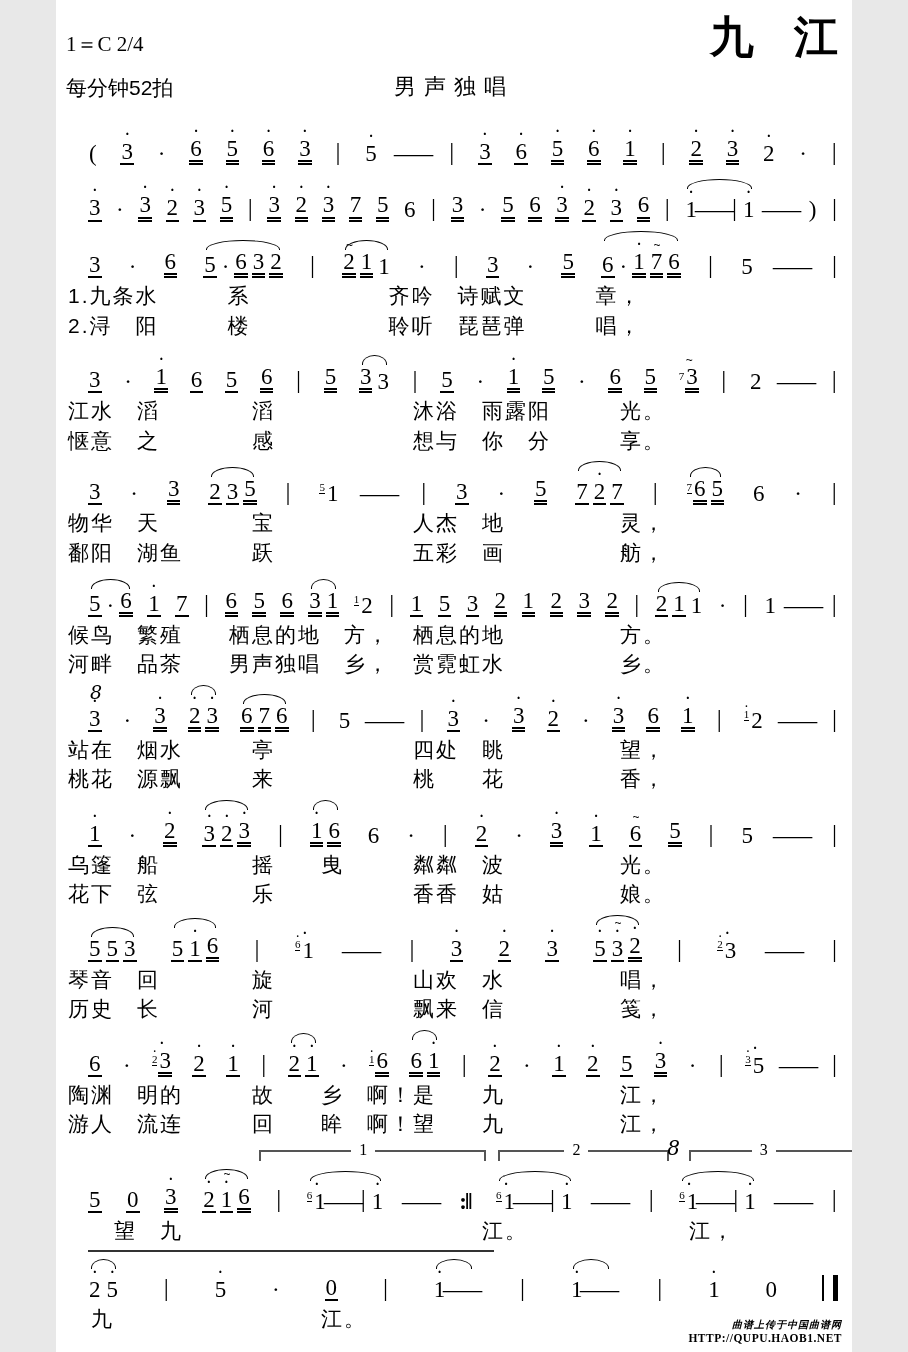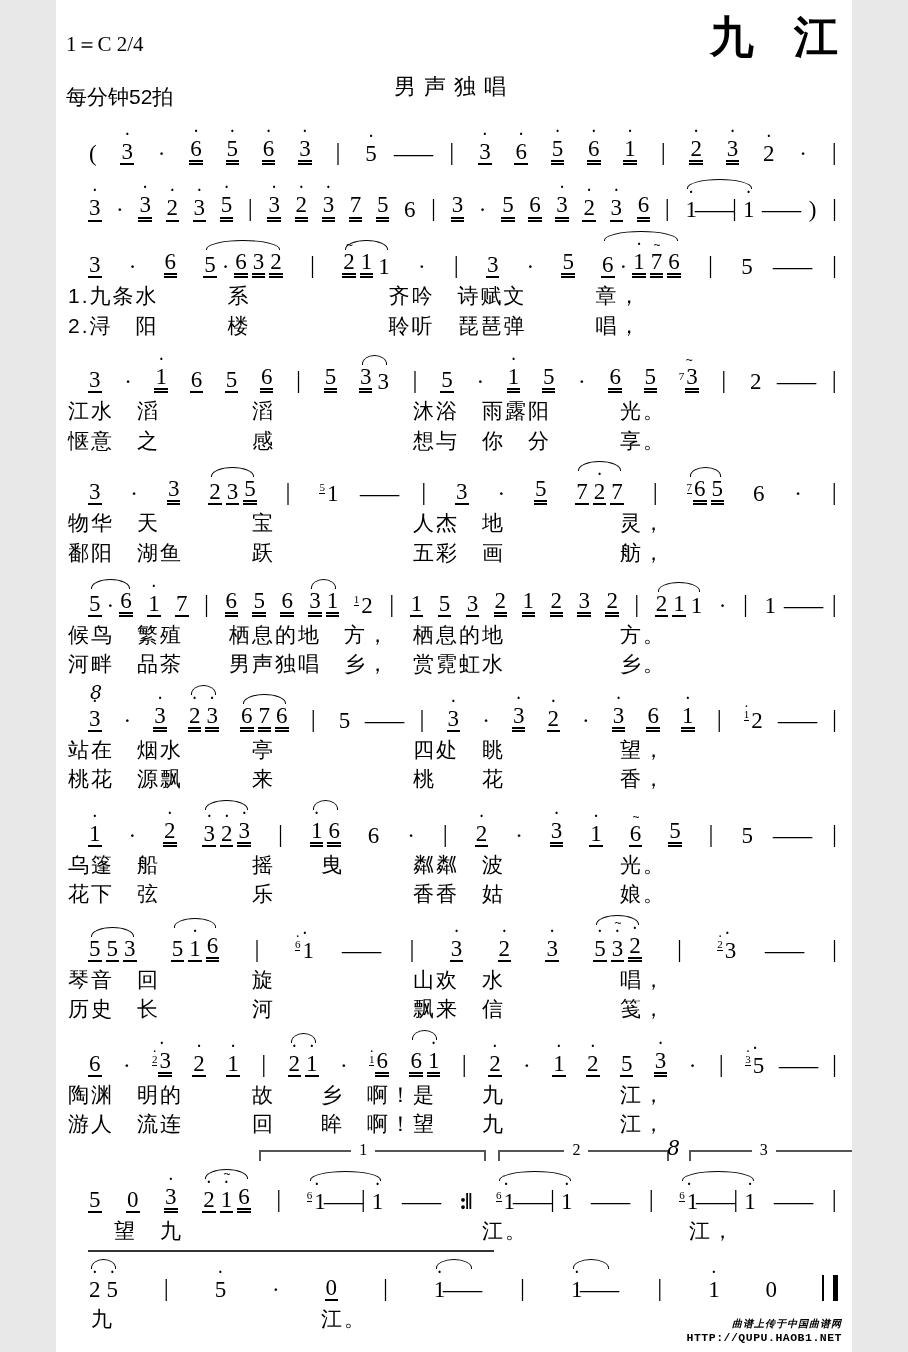--- a/index.html
+++ b/index.html
@@ -4,21 +4,21 @@
 <style>
   html,body{margin:0;padding:0;background:#e8e8e8;}
   .page{position:relative;width:796px;height:1352px;background:#ffffff;color:#000;
         font-family:"Liberation Sans",sans-serif;overflow:hidden;margin:0 auto;}
   
   .hdr{position:relative;height:112px;}
   .title{position:absolute;left:0;right:0;top:8px;text-align:right;
          font-size:44px;font-weight:bold;letter-spacing:14px;font-family:Liberation Sans, sans-serif;}
   .subtitle{position:absolute;left:0;right:0;top:72px;text-align:center;font-size:22px;letter-spacing:8px;}
   .keytime{position:absolute;left:10px;top:30px;font-size:21px;font-family:"Liberation Serif",serif;}
-  .tempo{position:absolute;left:10px;top:83px;font-size:21px;text-align:right;}
+  .tempo{position:absolute;left:10px;top:74px;font-size:21px;text-align:right;}
   .credits{position:absolute;right:28px;top:42px;text-align:left;font-size:21px;line-height:1.45;}
   
   #score{position:relative;padding:2px 0 0 0;}
   .system{position:relative;margin:0 0 3px 0;}
   .noterow{display:flex;align-items:flex-end;justify-content:space-between;
            padding:14px 12px 2px 30px;min-height:34px;}
   .tok{position:relative;display:inline-flex;flex-direction:column;align-items:center;margin:0 2px;}
   .odot{height:9px;line-height:8px;font-size:14px;font-weight:bold;font-family:"Liberation Serif",serif;}
   .num{font-family:"Liberation Serif",serif;font-size:23px;line-height:1.02;padding:0 1px;}
   .u1{border-bottom:2px solid #000;}
@@ -48,21 +48,21 @@
   .vlab{position:absolute;top:-11px;left:46%;transform:translateX(-50%);background:#fff;
         padding:0 8px;font-size:16px;font-family:"Liberation Serif",serif;}
   .v1{left:25.5%;width:28.5%;}
   .v2{left:55.5%;width:21.5%;}
   .v3{left:79.5%;width:20.5%;border-right:none;}
   .vmark{position:absolute;left:76.8%;top:-6px;font-style:italic;font-size:20px;font-family:"DejaVu Serif",serif;}
   .topline{border-top:2.5px solid #333;width:51%;margin:6px 0 0 32px;height:1px;}
   
   .footer{position:absolute;right:10px;bottom:8px;text-align:right;}
   .footer .f1{font-size:10px;font-weight:bold;letter-spacing:1px;font-style:italic;}
-  .footer .f2{font-size:11.5px;font-weight:bold;font-family:Liberation Mono, monospace;letter-spacing:0.5px;}
+  .footer .f2{font-size:11.5px;font-weight:bold;font-family:Liberation Serif, serif;letter-spacing:0.5px;}
 </style>
 </head>
 <body>
 
 <div class="page">
   <div class="hdr">
     <div class="keytime">1＝C  2/4</div>
     <div class="tempo">每分钟52拍</div>
     <div class="title">九  江</div>
     <div class="subtitle">男声独唱</div>

